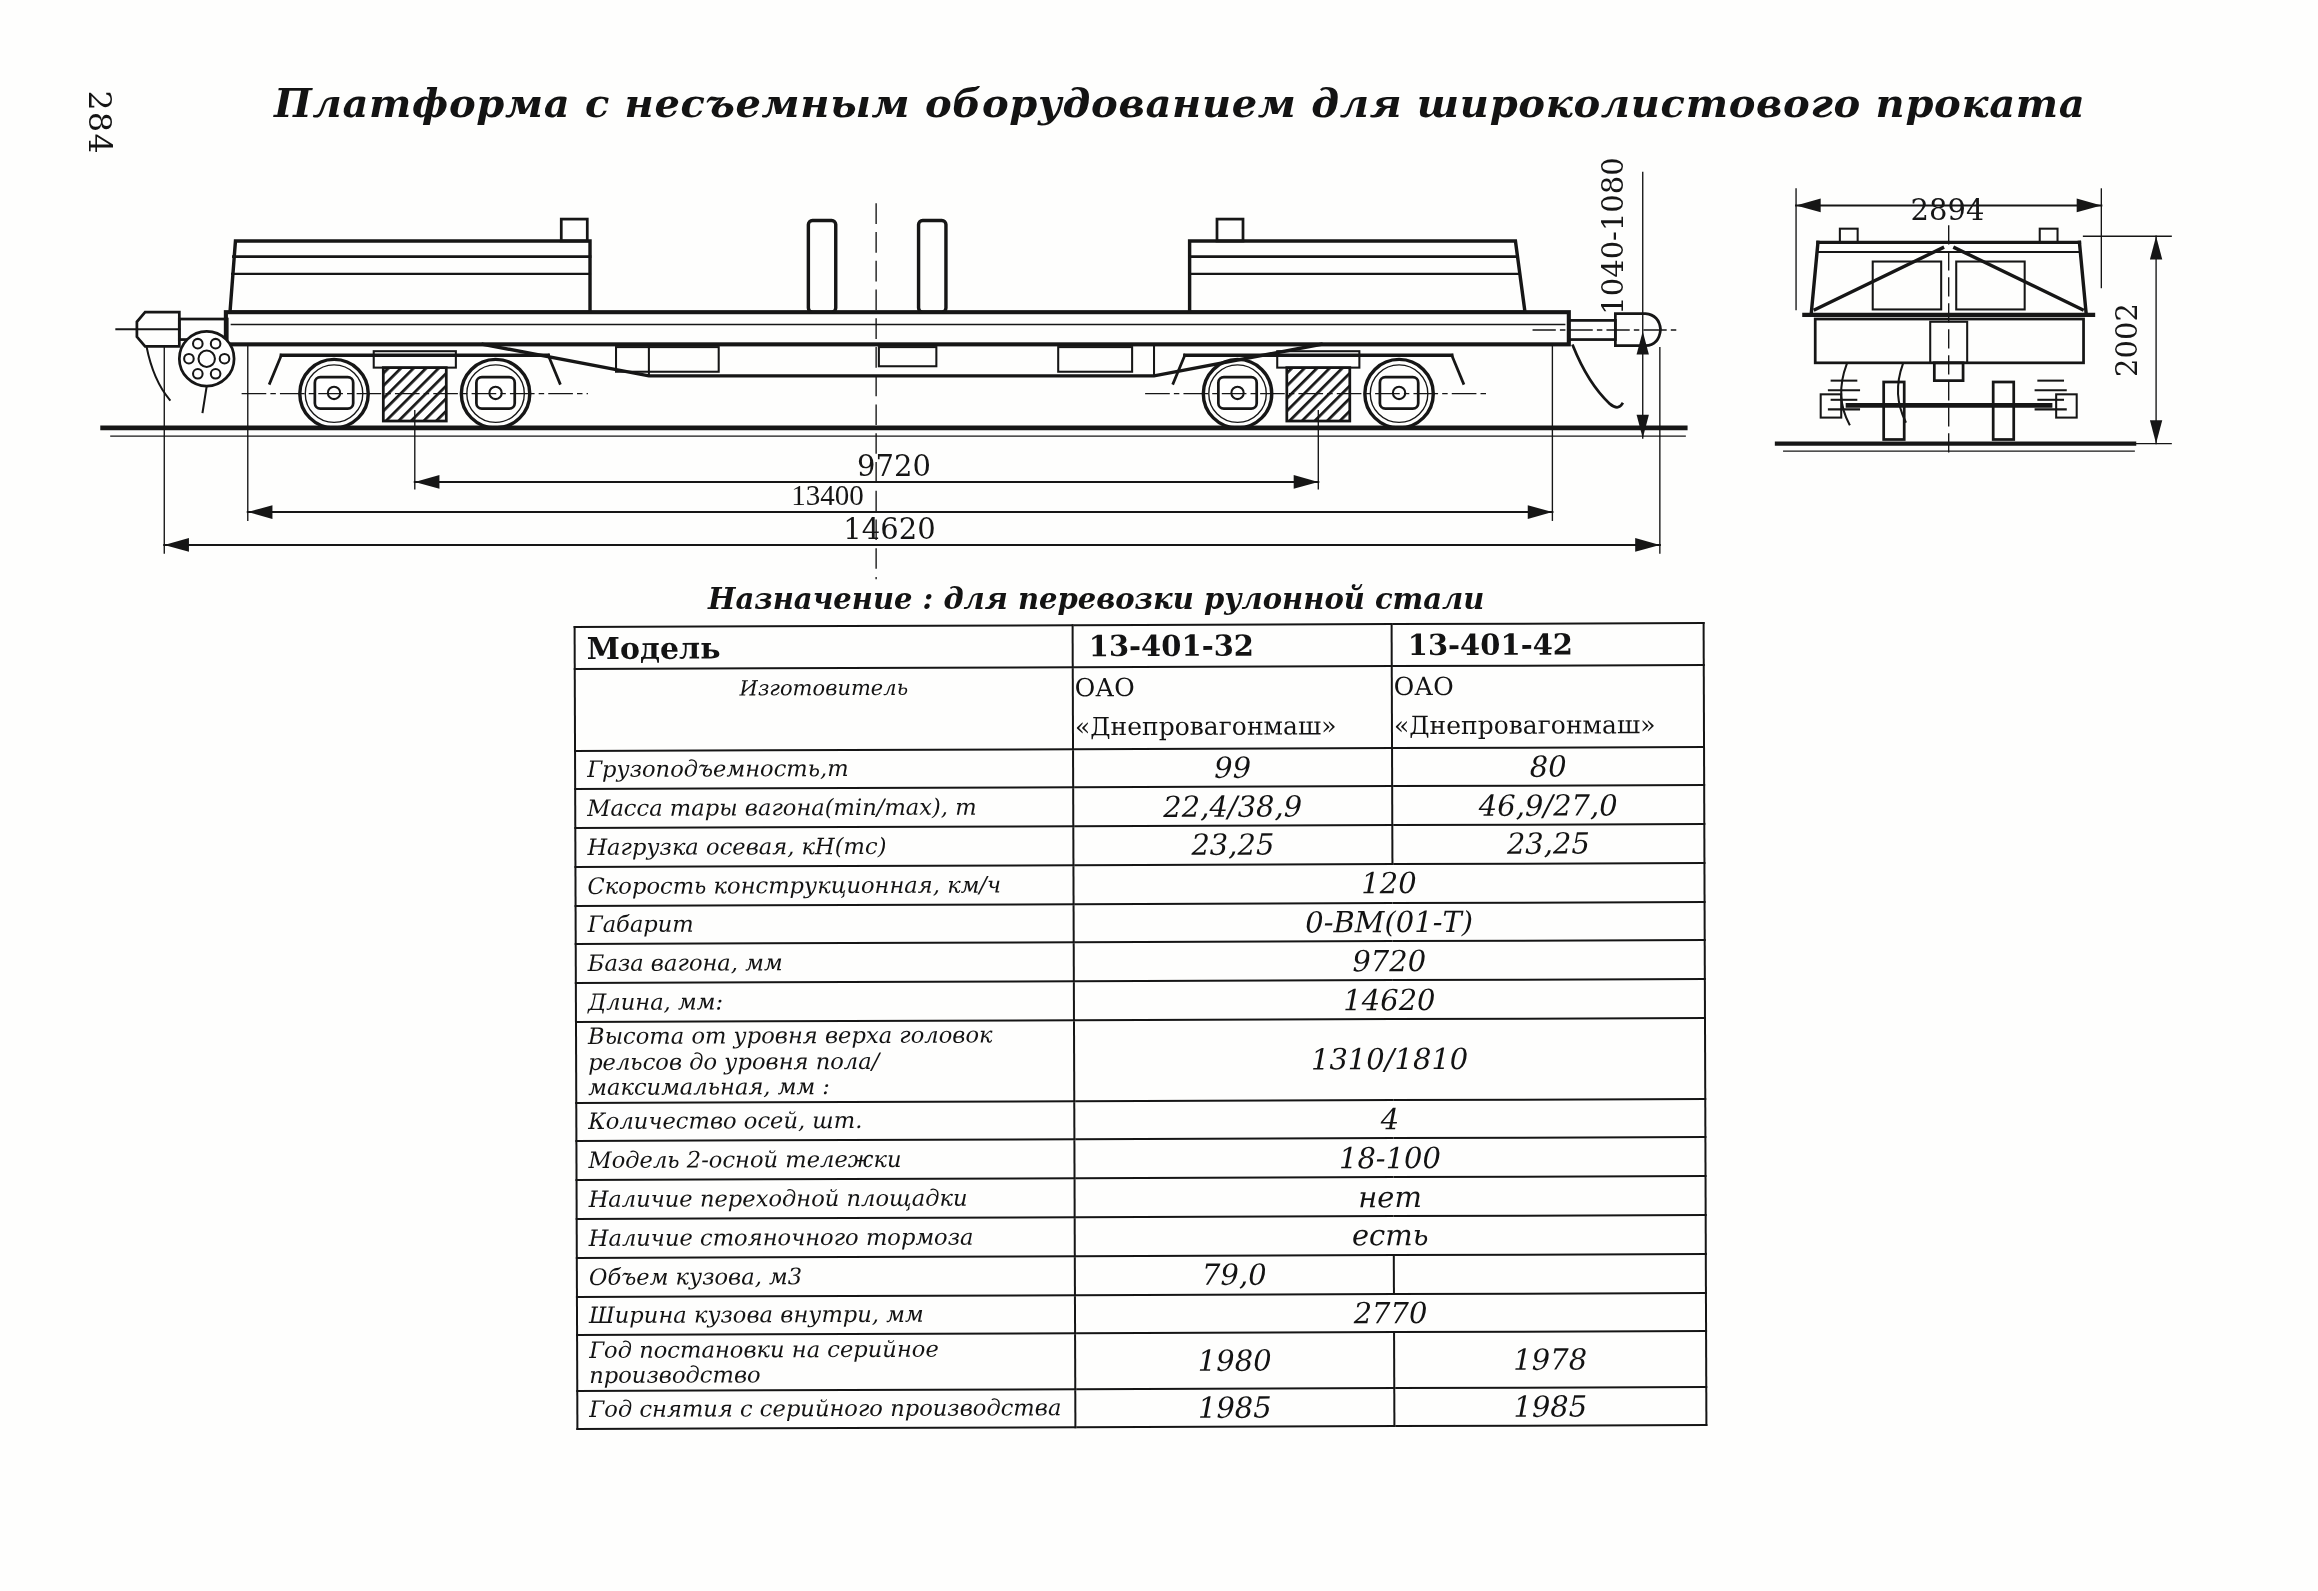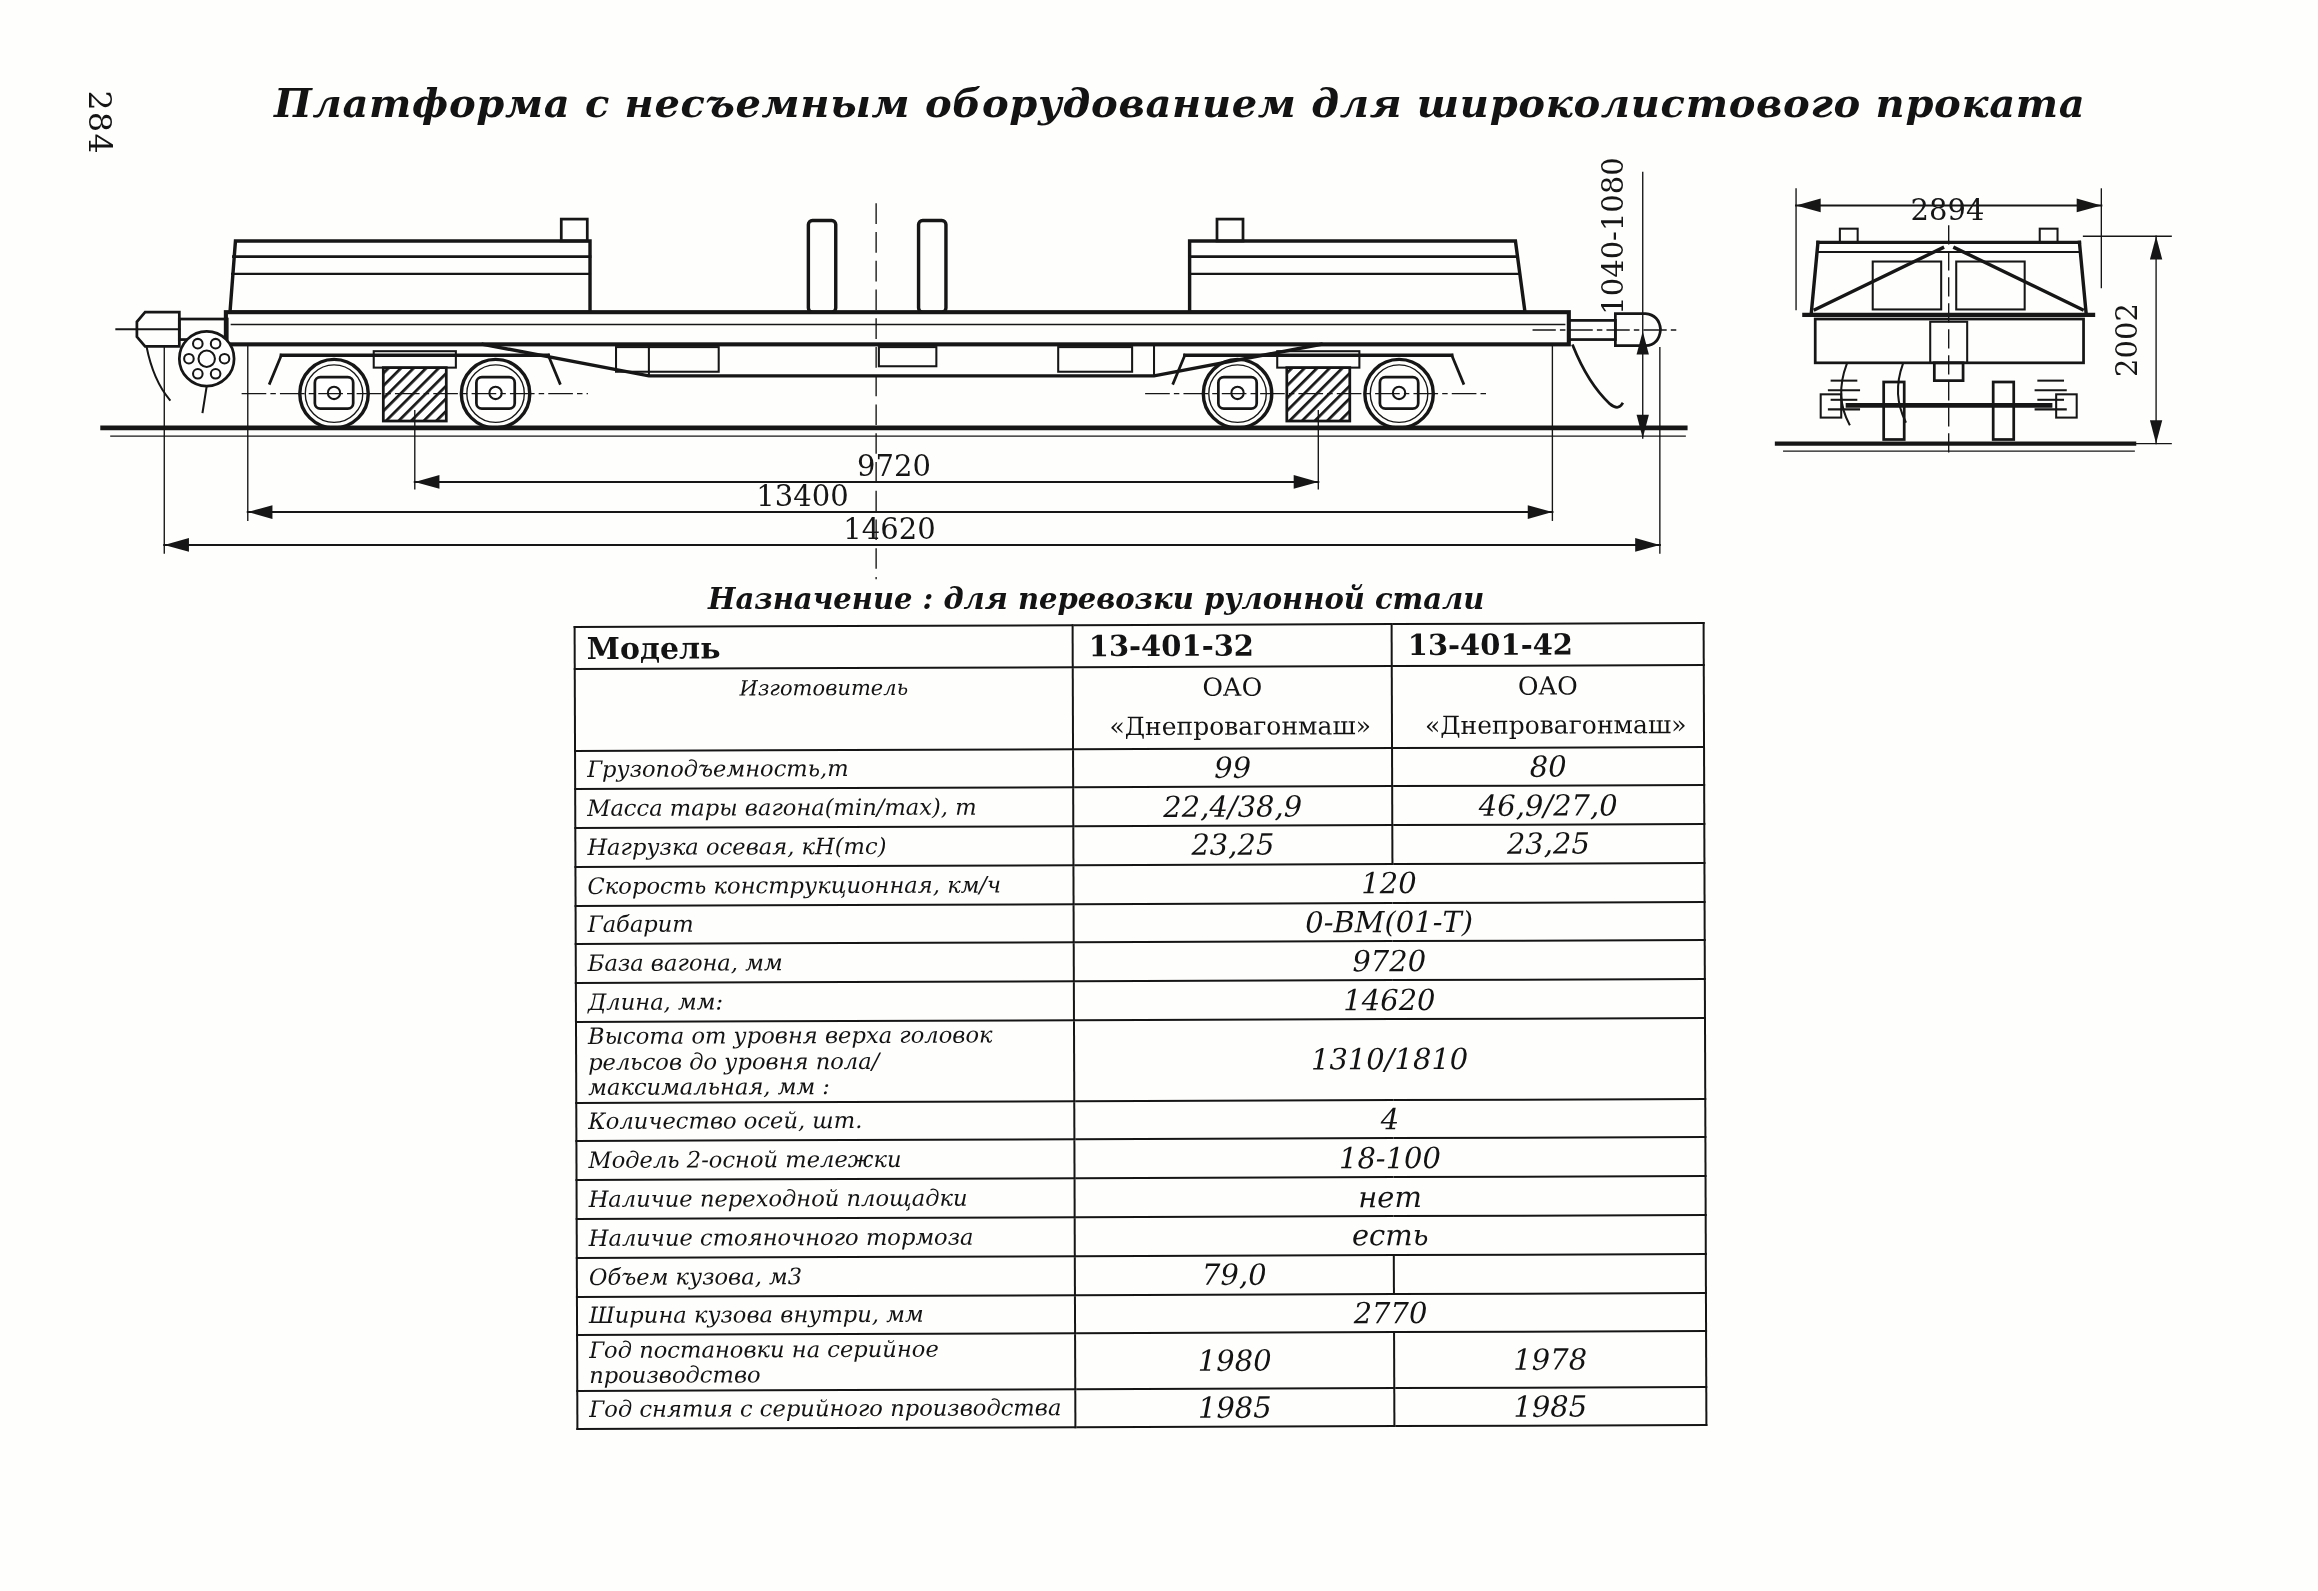--- a/index.html
+++ b/index.html
@@ -18,21 +18,21 @@
              table-layout:fixed;transform:rotate(-0.2deg);}
   .spec td{border:2.7px solid #151515;vertical-align:middle;overflow:hidden;}
   tr.h-hdr td{height:38px;}
   tr.h-maker td{height:70px;}
   tr.h-std td{height:34px;}
   tr.h-tall td{height:49px;}
   td.hl{font-weight:bold;font-size:30px;padding-left:11px;}
   td.hm{font-weight:bold;font-size:29px;padding-left:15px;}
   td.lc{font-style:italic;font-size:22.6px;line-height:1.12;padding:1.4px 6.8px 1.4px 11px;}
   td.mlc{font-style:italic;font-size:21px;text-align:center;vertical-align:top;padding-top:6.8px;}
-  td.mvc{font-size:25px;text-align:center;line-height:1.55;}
+  td.mvc{font-size:25px;line-height:1.55;}
   td.mvc span{display:inline-block;max-width:246px;}
   td.vc{font-style:italic;font-size:29px;text-align:center;}
 </style>
 </head>
 <body>
 
 <div class="sheet">
 
   <div class="pagenum">284</div>
   <div class="title">Платформа с несъемным оборудованием для широколистового проката</div>
@@ -206,21 +206,21 @@
           <line x1="3118" y1="648" x2="3172" y2="648" stroke-width="2"></line>
           <line x1="3150" y1="345" x2="3150" y2="648" stroke-width="2"></line>
           <polygon points="3150,345 3141,379 3159,379" fill="#161616" stroke="none"></polygon>
           <polygon points="3150,648 3141,614 3159,614" fill="#161616" stroke="none"></polygon>
         </g>
       </g>
     </g>
   </svg>
 
   <span class="dim" style="left:846px;top:449px;width:96px;">9720</span>
-  <span class="dim" style="left:741px;top:479px;width:123px;">13400</span>
+  <span class="dim" style="left:766px;top:479px;width:123px;font-family:Liberation Serif, serif;">13400</span>
   <span class="dim" style="left:828px;top:512px;width:123px;">14620</span>
   <span class="dim rot" style="left:1524px;top:219px;width:178px;">1040-1080</span>
   <span class="dim" style="left:1879px;top:170px;width:137px;margin-top:23px;">2894</span>
   <span class="dim rot" style="left:2065px;top:323px;width:123px;">2002</span>
 
   <div class="subtitle">Назначение : для перевозки рулонной стали</div>
 
   <table class="spec">
     <colgroup>
         <col style="width:498px">

